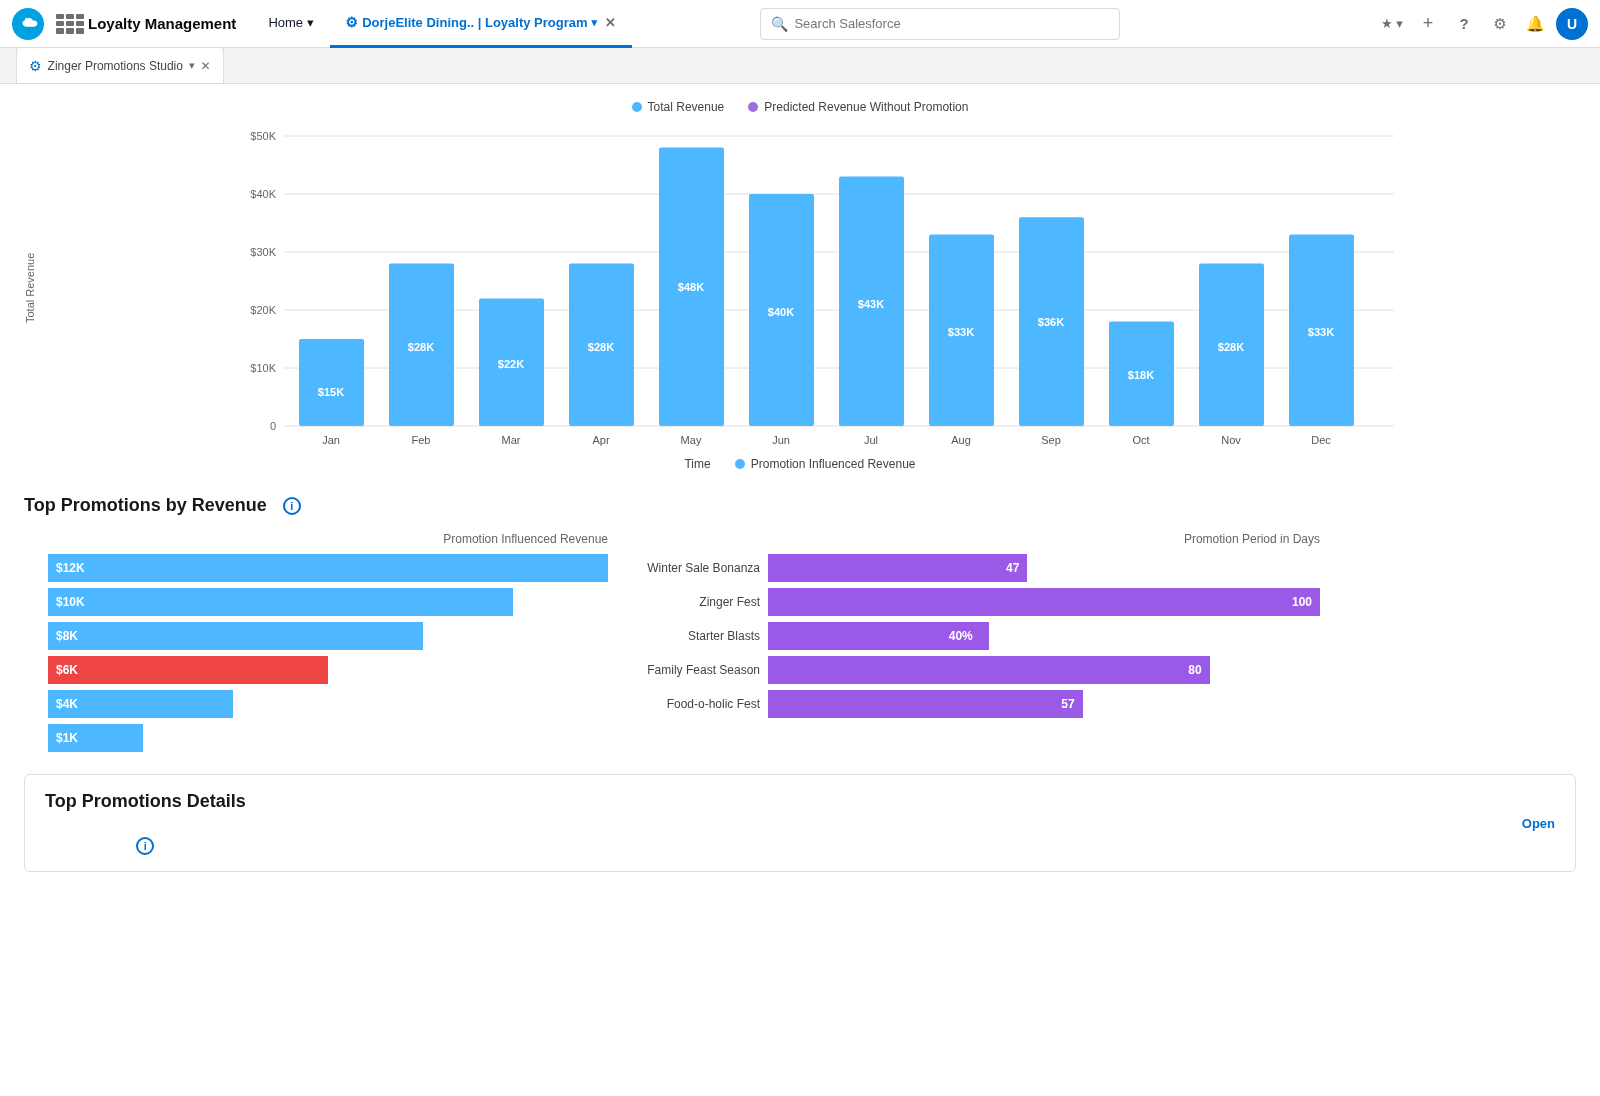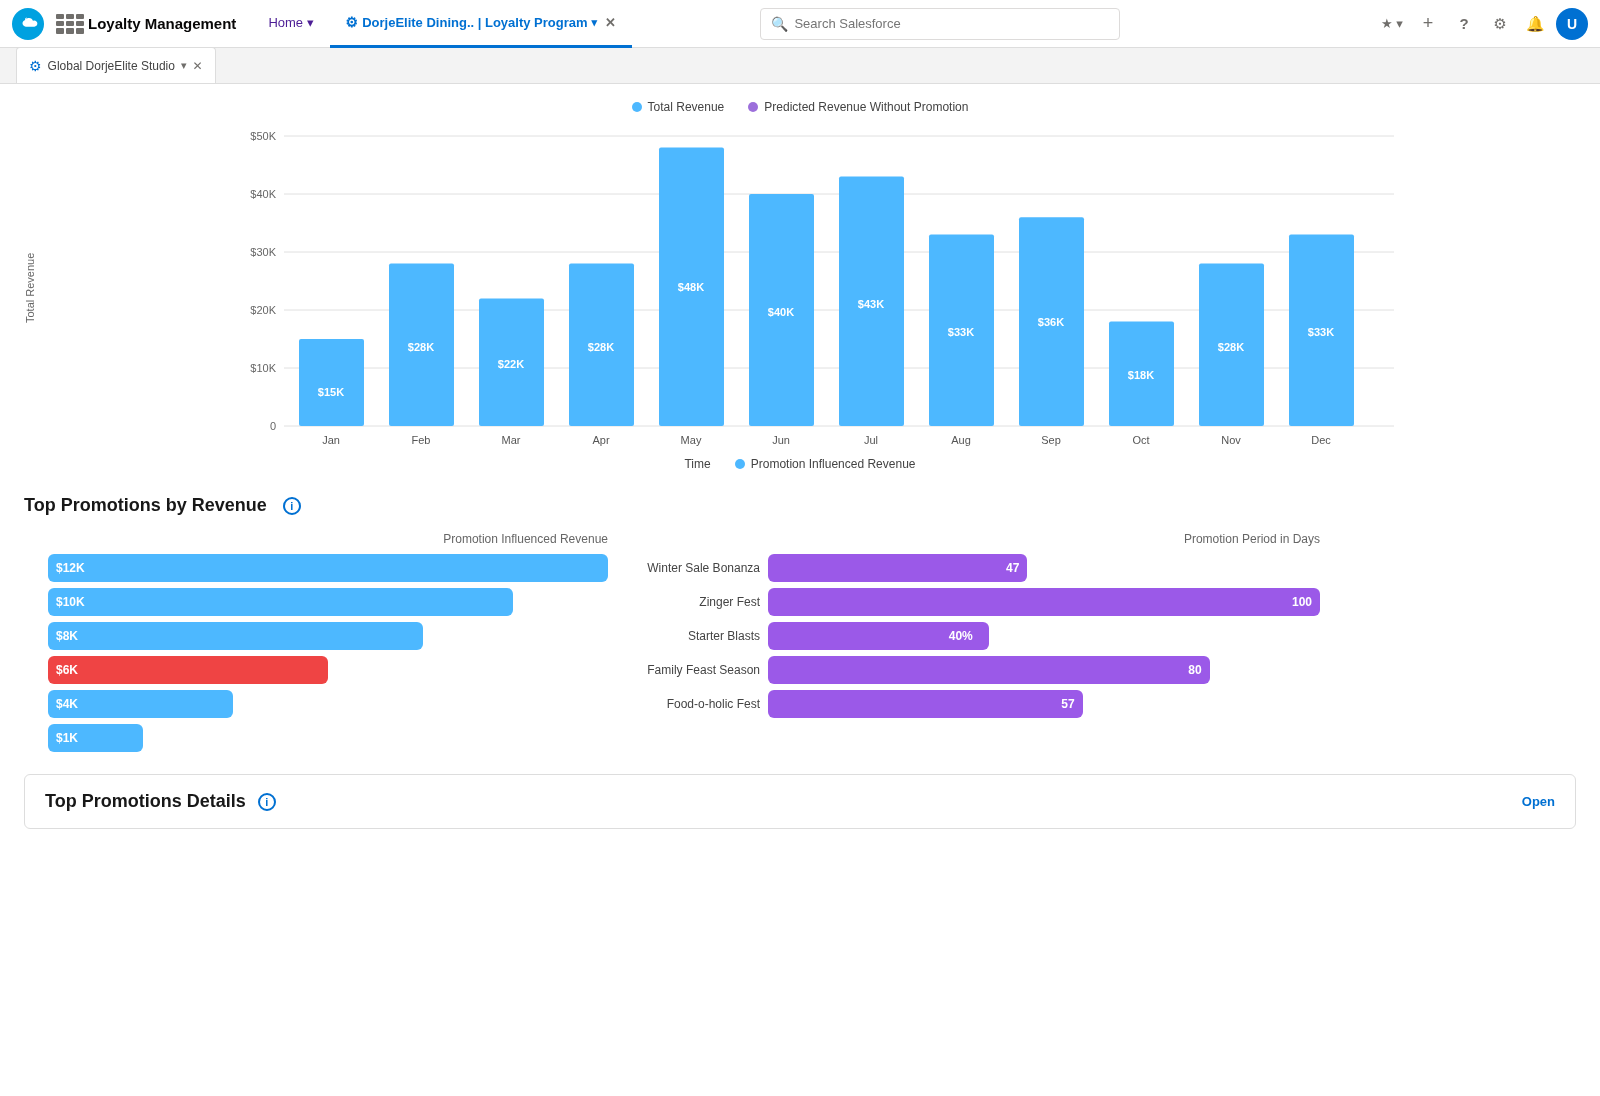--- a/index.html
+++ b/index.html
@@ -27,21 +27,21 @@
     .sf-logo svg { width: 22px; height: 22px; }
     .nav-dots {
       width: 28px; height: 28px;
       display: grid; grid-template-columns: repeat(3,8px); gap: 2px;
       padding: 4px; margin-right: 8px; cursor: pointer;
     }
     .nav-dots span { background: #706e6b; border-radius: 1px; display: block; }
     .app-name { font-size: 15px; font-weight: 700; color: #080707; margin-right: 16px; }
     .nav-tab {
       height: 48px; display: flex; align-items: center; padding: 0 16px;
-      font-size: 13px; color: #4c1d95; cursor: pointer; border-bottom: 3px solid transparent;
+      font-size: 13px; color: #0f172a; cursor: pointer; border-bottom: 3px solid transparent;
       gap: 4px;
     }
     .nav-tab.active { border-bottom: 3px solid #0070d2; color: #0070d2; font-weight: 600; }
     .search-bar {
       flex: 1; max-width: 360px; margin: 0 auto;
       display: flex; align-items: center;
       border: 1px solid #dddbda; border-radius: 4px;
       padding: 0 10px; height: 32px; background: #fff;
     }
     .search-bar input {
@@ -126,35 +126,35 @@
     .promo-chart { flex: 1; }
     .promo-chart-title {
       font-size: 12px; color: #666; text-align: right; margin-bottom: 8px;
     }
     .bar-row {
       display: flex; align-items: center; margin-bottom: 6px; gap: 8px;
     }
     .bar-label { font-size: 12px; color: #444; width: 120px; text-align: right; flex-shrink: 0; }
     .bar-container { flex: 1; position: relative; height: 28px; }
     .bar-fill {
-      height: 100%; border-radius: 6px;
+      height: 100%; border-radius: 0;
       display: flex; align-items: center; justify-content: flex-start;
       padding-left: 8px; font-size: 12px; font-weight: 600; color: #fff;
       min-width: 40px;
     }
 
     
     .details-section {
       border: 1px solid #ddd; border-radius: 6px;
       padding: 16px 20px; margin-top: 16px;
       display: flex; align-items: center; justify-content: space-between;
     }
     .details-header {
-      display: flex; align-items: center; gap: 12px;
-      font-size: 18px; font-weight: 700; color: #181818;
+      display: flex; align-items: center; gap: 25px;
+      font-size: 18px; font-weight: 700; color: #181818; flex-direction: column;
     }
     .open-link { color: #0070d2; font-size: 13px; cursor: pointer; text-decoration: none; font-weight: bold; }
   </style>
 </head>
 <body>
 
 <div class="top-nav">
   <div class="sf-logo">
     <svg viewBox="0 0 40 26" fill="none" xmlns="http://www.w3.org/2000/svg">
       <path d="M16.5 4.5C17.8 2.9 19.8 2 22 2C25.4 2 28.2 4.3 29.1 7.4C29.8 7 30.6 6.8 31.5 6.8C34.5 6.8 37 9.3 37 12.3C37 15.3 34.5 17.8 31.5 17.8H16C12.7 17.8 10 15.1 10 11.8C10 8.8 12.1 6.3 15 5.7C14.8 5.3 14.7 4.9 14.7 4.4C14.7 2.5 16.2 1 18.1 1" fill="white"></path>
@@ -196,21 +196,21 @@
     <div class="nav-icon-btn" style="font-size:15px;font-weight:700;">?</div>
     <div class="nav-icon-btn" style="font-size:15px;">⚙</div>
     <div class="nav-icon-btn" style="font-size:15px;">🔔</div>
     <div class="avatar">U</div>
   </div>
 </div>
 
 <div class="sec-nav">
   <div class="sec-tab">
     <span class="gear-icon">⚙</span>
-    <span>Global DorjeElite Studio</span>
+    <span>Zinger Promotions Studio</span>
     <span style="font-size:11px;color:#706e6b;">▾</span>
     <span class="close-icon">✕</span>
   </div>
 </div>
 
 <div class="main-content">
 
   <div class="chart-section">
     <div class="chart-legend">
       <div class="legend-item">

